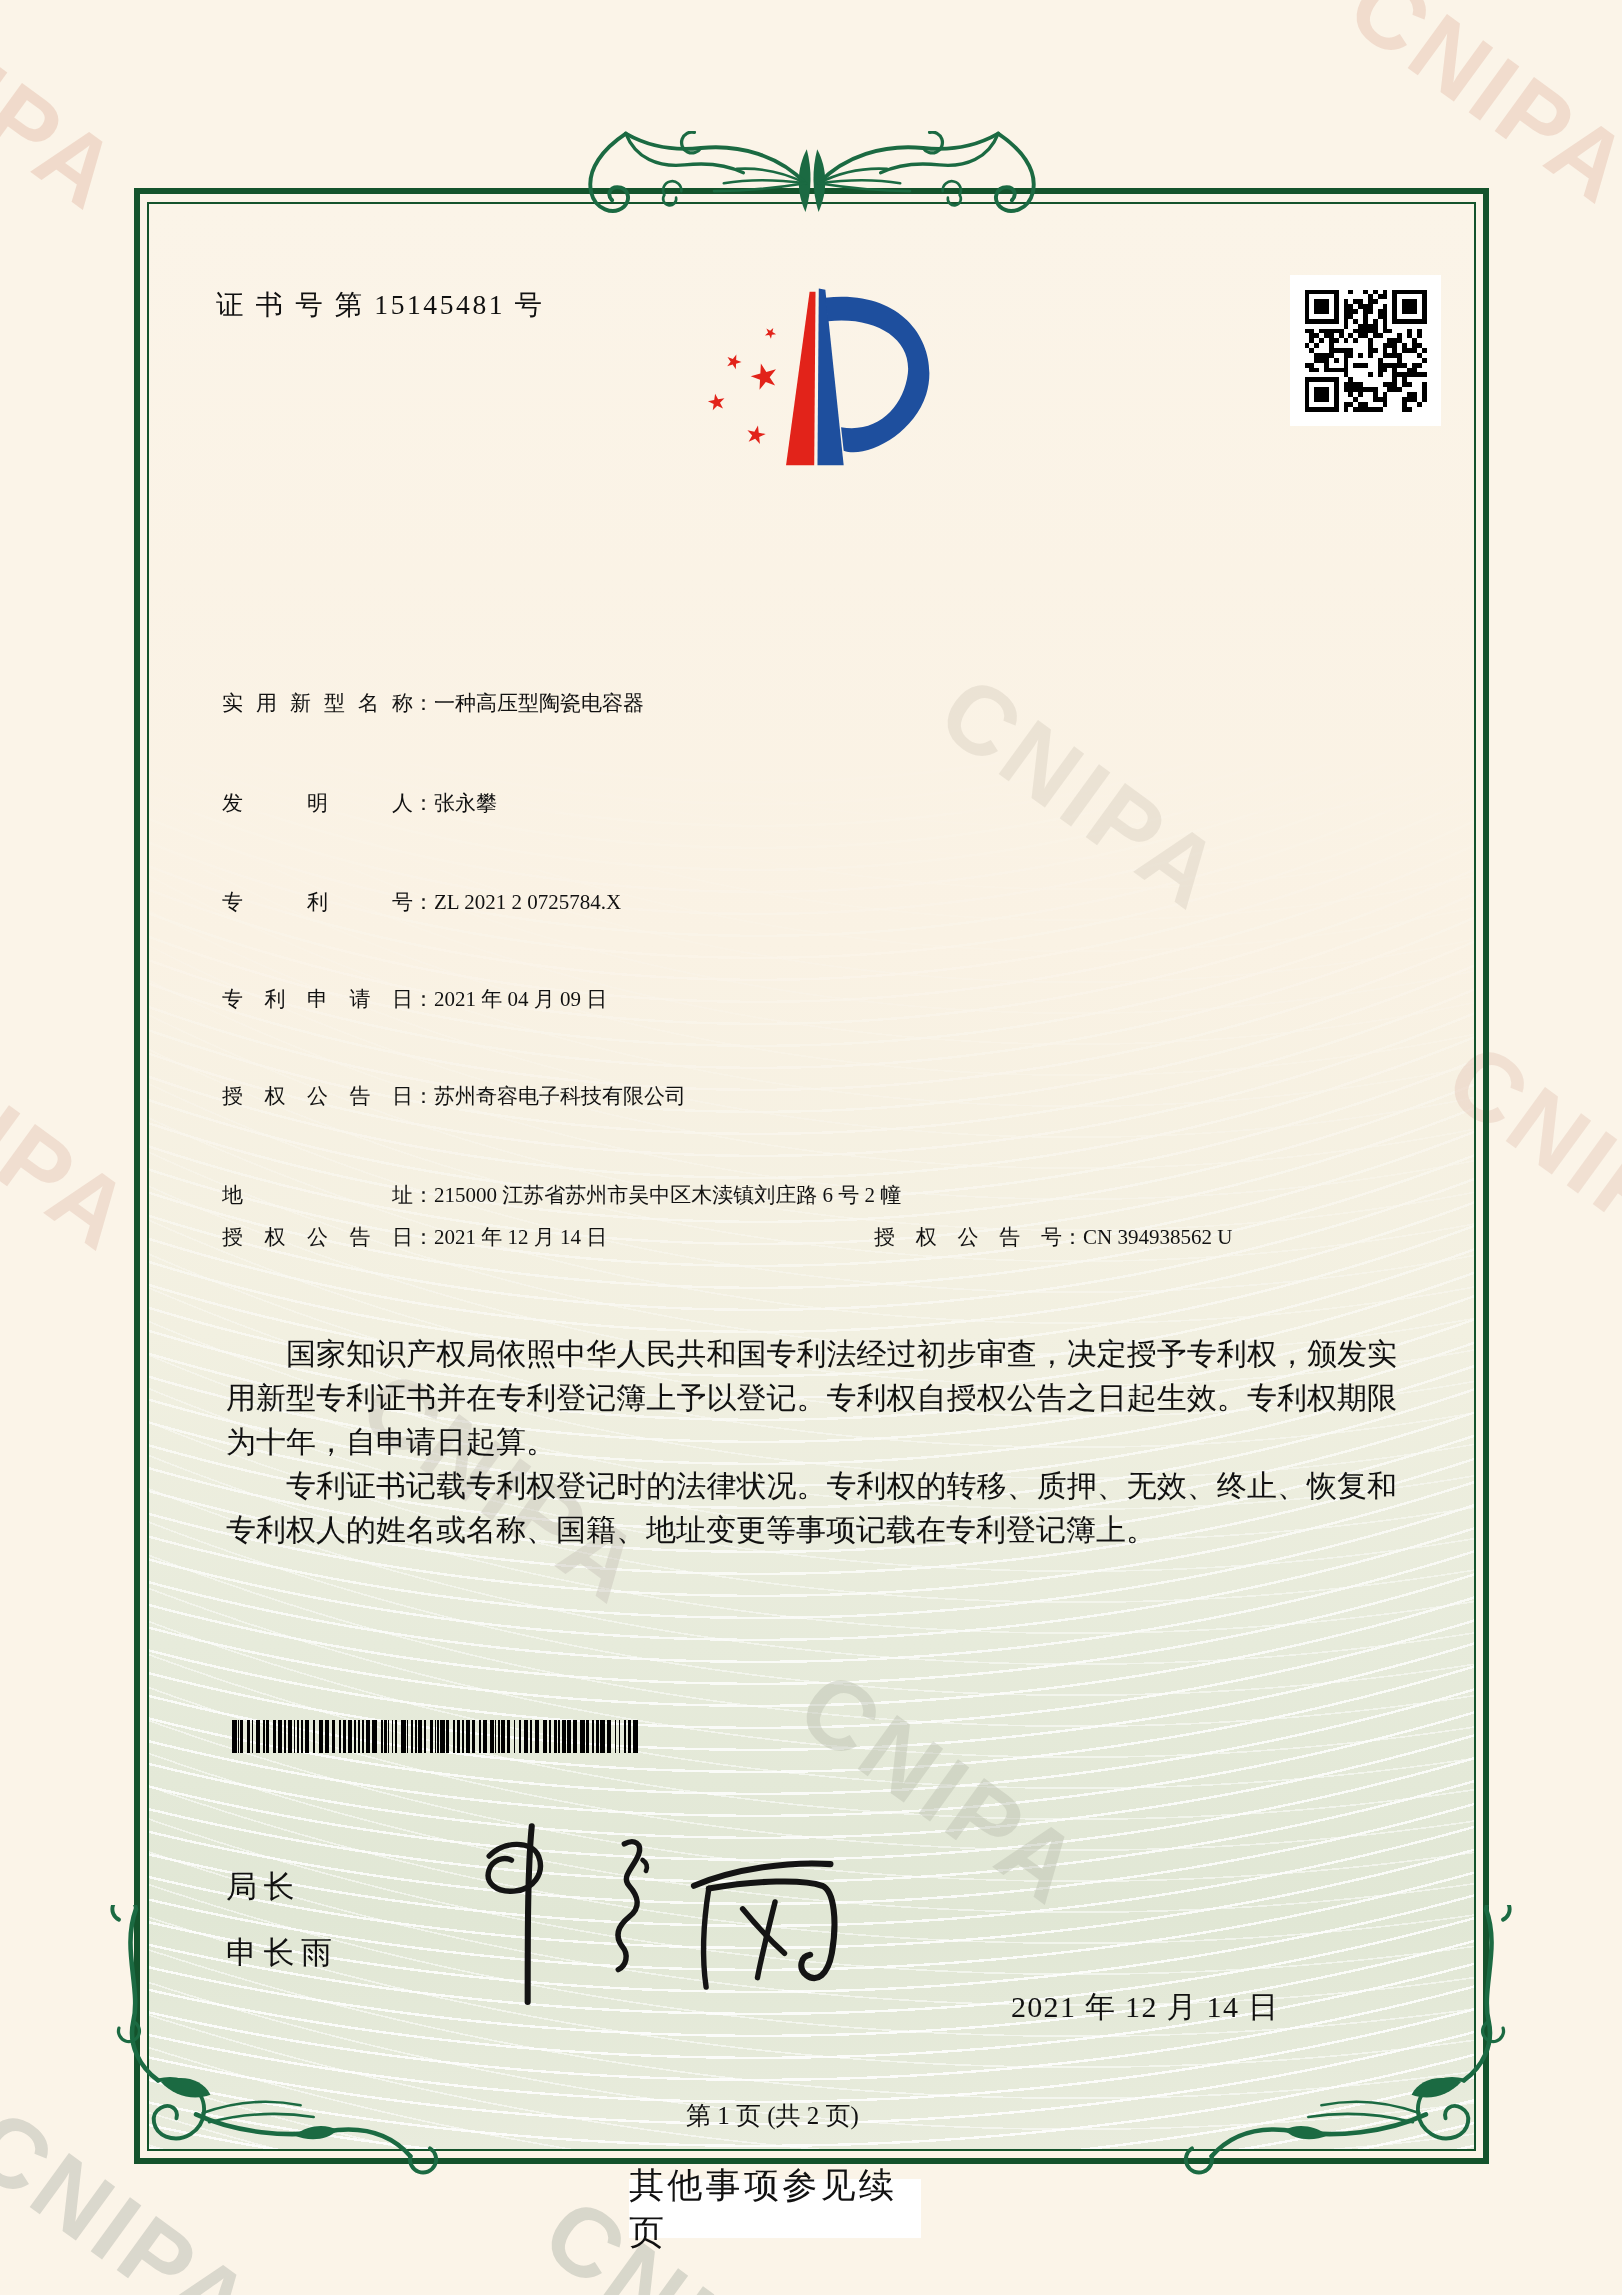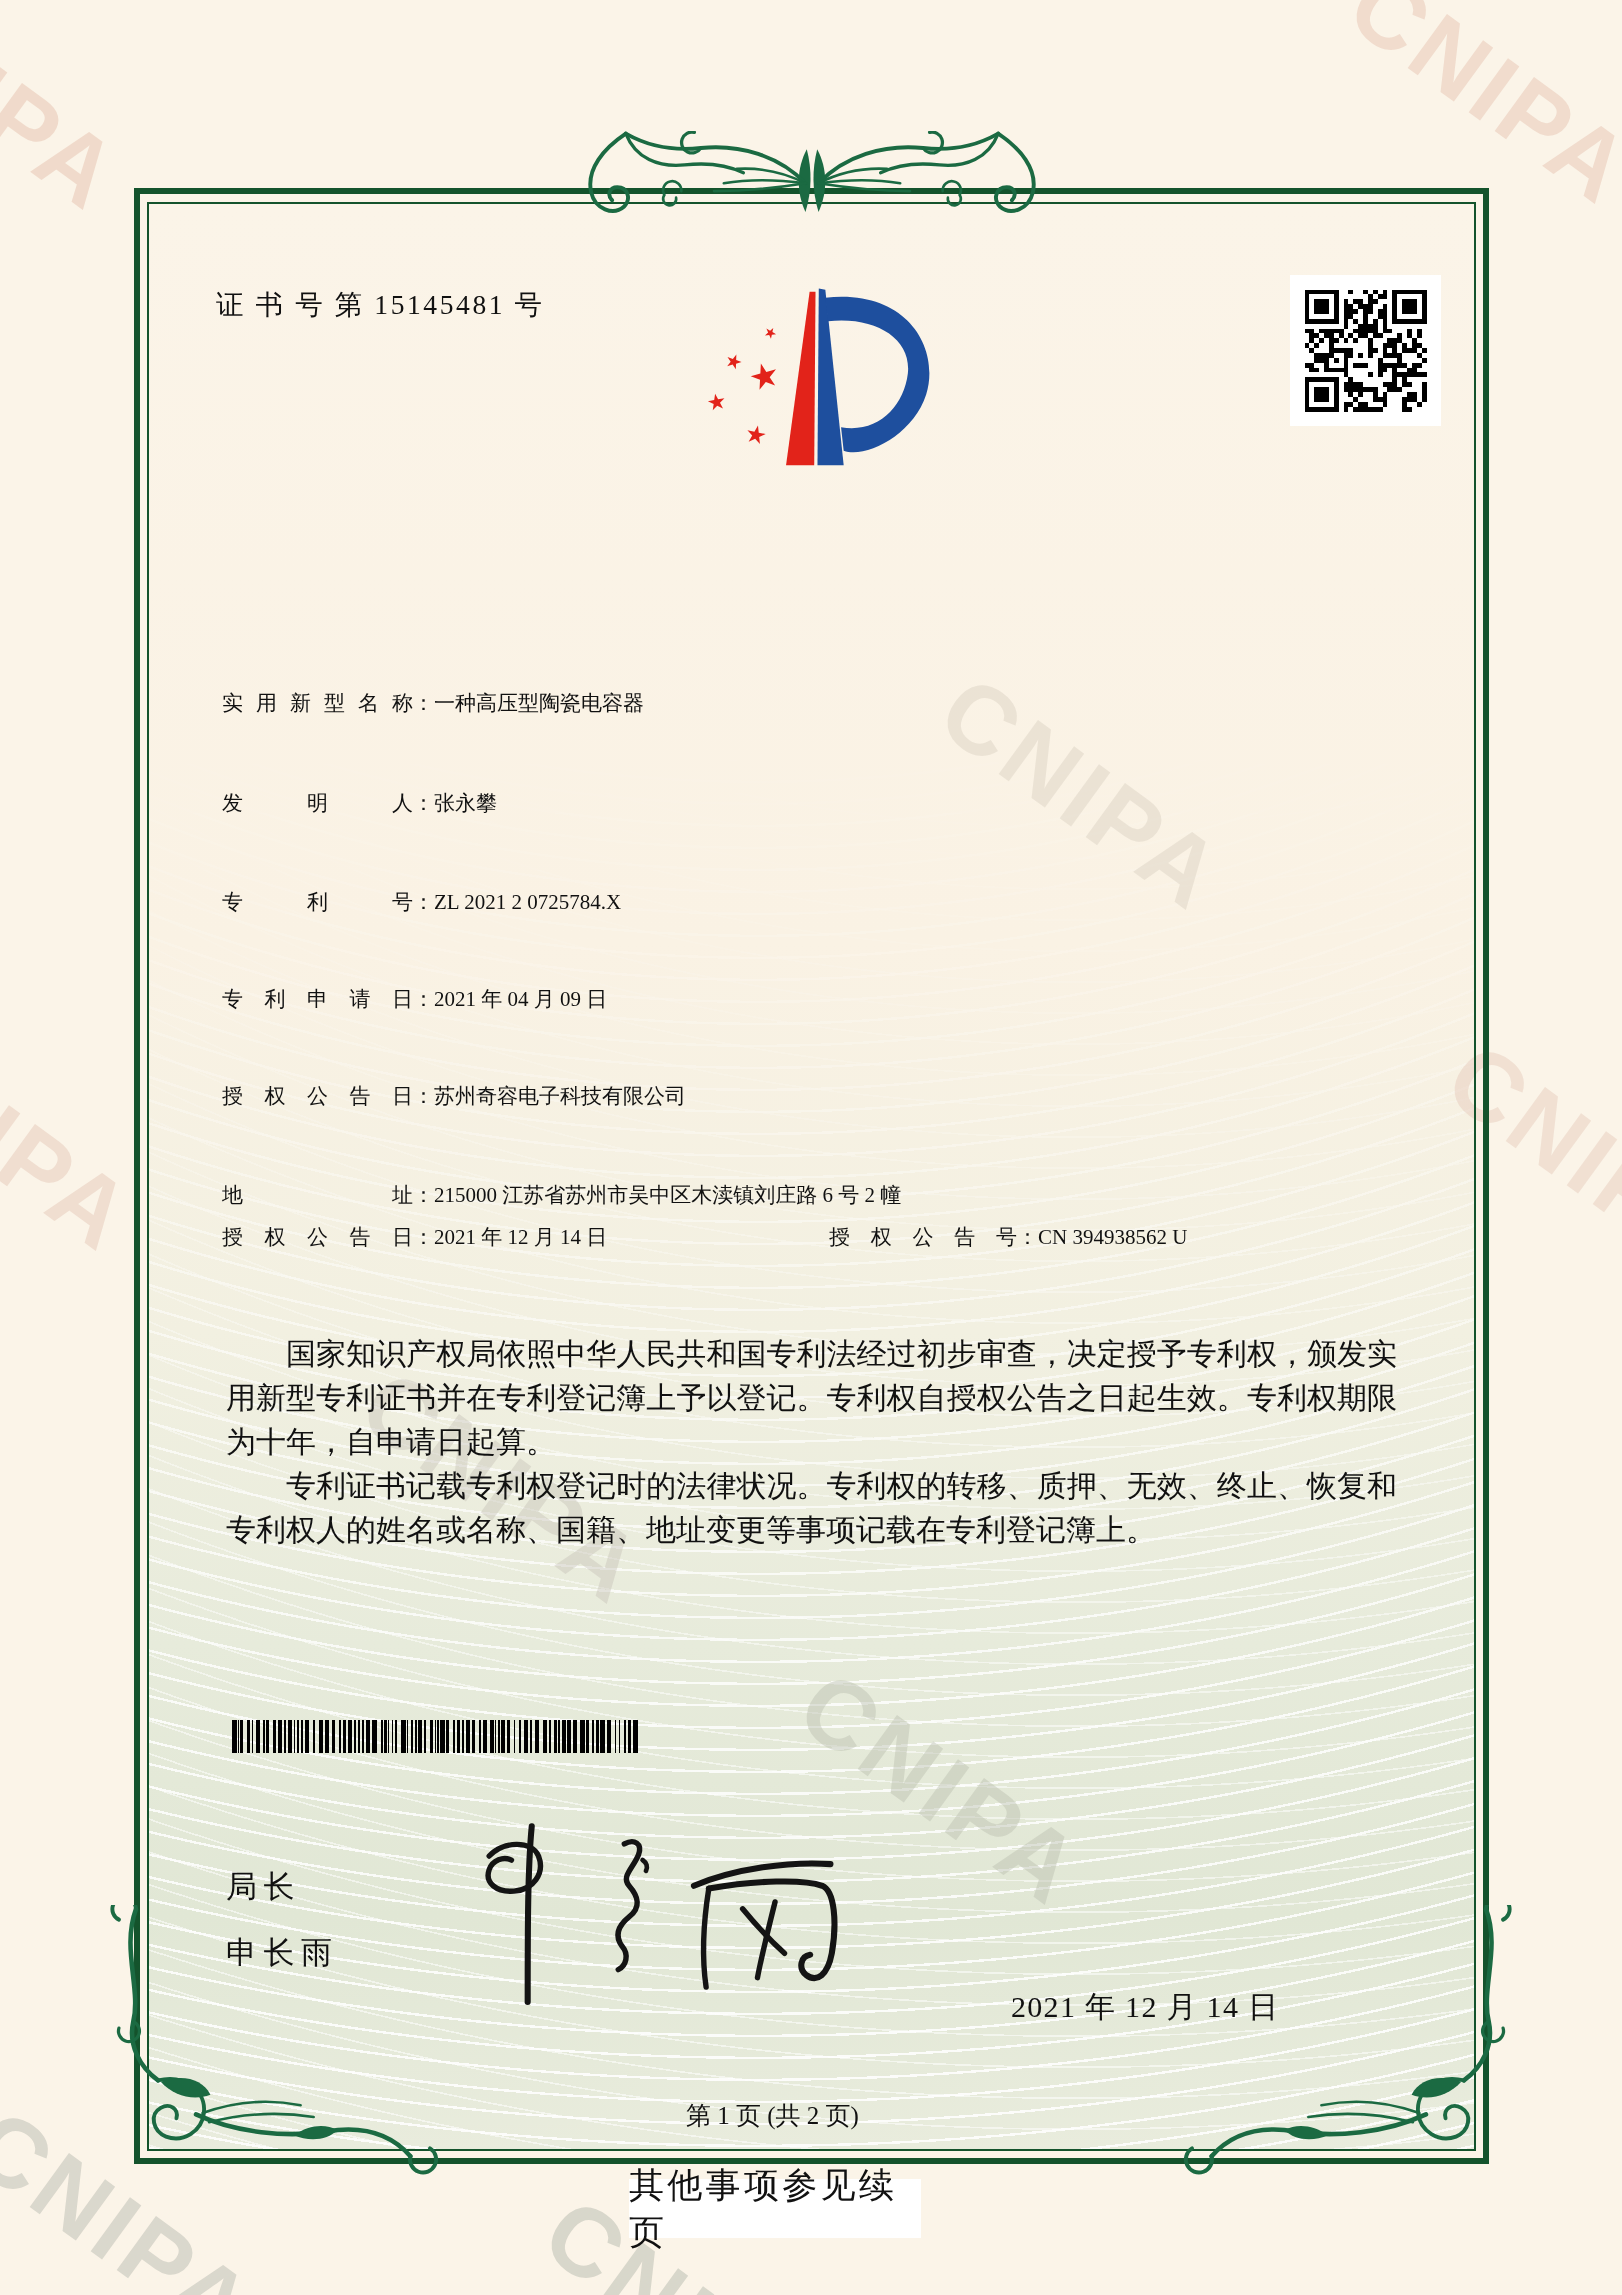--- a/index.html
+++ b/index.html
@@ -41,21 +41,21 @@
   .qr-box{position:absolute;left:1290px;top:275px;width:151px;height:151px;background:#fff;display:flex;align-items:center;justify-content:center;}
   .qr{display:grid;width:122px;height:122px;}
   .qr div.on{background:#000;}
   .title{position:absolute;left:134px;right:134px;top:492px;text-align:center;font-size:73px;font-weight:700;letter-spacing:11.8px;text-indent:11.8px;}
   .rows{position:absolute;left:222px;top:0;width:1178px;}
   .row{position:absolute;left:0;font-size:21px;line-height:38px;white-space:nowrap;}
   .flabel{display:inline-block;width:191px;text-align:justify;text-align-last:justify;vertical-align:bottom;}
   .fcolon{display:inline-block;}
   .fvalue{display:inline-block;}
   .second-pair{position:absolute;left:607px;top:0;white-space:nowrap;}
-  .second-pair .flabel{width:188px;}
+  .second-pair .flabel{width:188px;margin-left:45px;}
   .paras{position:absolute;left:226px;top:1332px;width:1171px;font-size:30px;line-height:44px;text-align:justify;}
   .paras p{margin:0;text-indent:2em;}
   .barcode{position:absolute;left:232px;top:1720px;width:414px;height:33px;display:flex;align-items:stretch;}
   .barcode div{background:#000;height:100%;flex:0 0 auto;}
   .sig-label{position:absolute;left:226px;font-size:31px;letter-spacing:6.5px;}
   .signature{position:absolute;left:452px;top:1819px;width:419px;height:193px;}
   .grant-date{position:absolute;left:1011px;top:1987px;font-size:30px;letter-spacing:1.3px;}
   .page-num{position:absolute;left:95px;width:1355px;top:2099px;text-align:center;font-size:25px;}
   .cont-box{position:absolute;left:629px;top:2179px;width:292px;height:59px;background:#ffffff;z-index:6;display:flex;align-items:center;justify-content:center;}
   .cont-box span{font-size:35px;letter-spacing:3.3px;}

